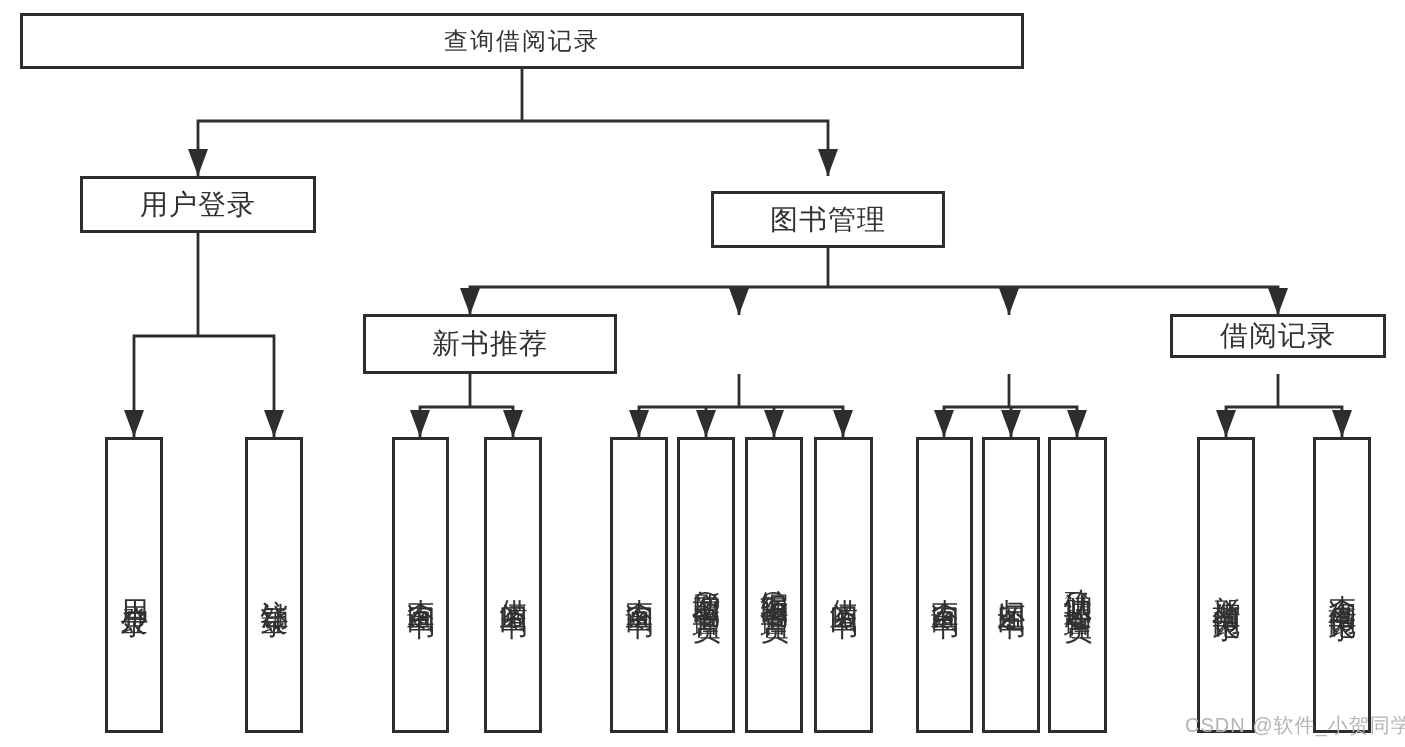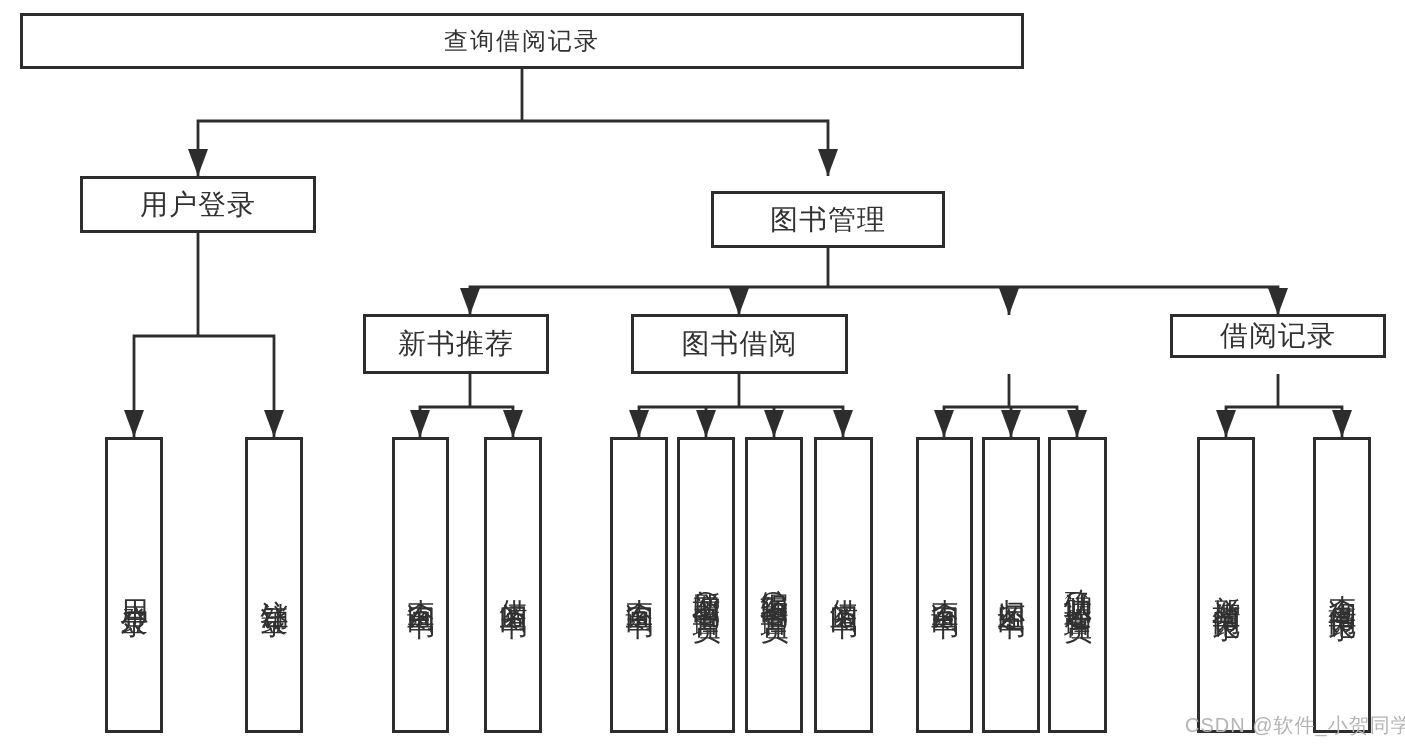--- a/index.html
+++ b/index.html
@@ -96,25 +96,22 @@
     <span class="label">查询借阅记录</span>
   </div>
 
   <div class="node" style="left:80px;top:176px;width:236px;height:57px;">
     <span class="label">用户登录</span>
   </div>
   <div class="node" style="left:711px;top:176px;width:234px;height:57px;margin-top:15px;">
     <span class="label">图书管理</span>
   </div>
 
-  <div class="node" style="left:363px;top:314px;width:186px;height:60px;text-align:right;">
+  <div class="node" style="left:363px;top:314px;width:254px;height:60px;text-align:right;">
     <span class="label">新书推荐</span>
-  </div>
-  <div class="node" style="left:631px;top:314px;width:217px;height:60px;">
-    <span class="label">图书借阅</span>
   </div>
   <div class="node" style="left:1170px;top:314px;width:216px;height:44px;font-family:Liberation Mono, monospace;">
     <span class="label">借阅记录</span>
   </div>
 
   <div class="node leaf" style="left:105px;top:437px;width:58px;height:296px;">
     <span class="vlabel">用户登录</span>
   </div>
   <div class="node leaf" style="left:245px;top:437px;width:58px;height:296px;">
     <span class="vlabel">注销登录</span>

